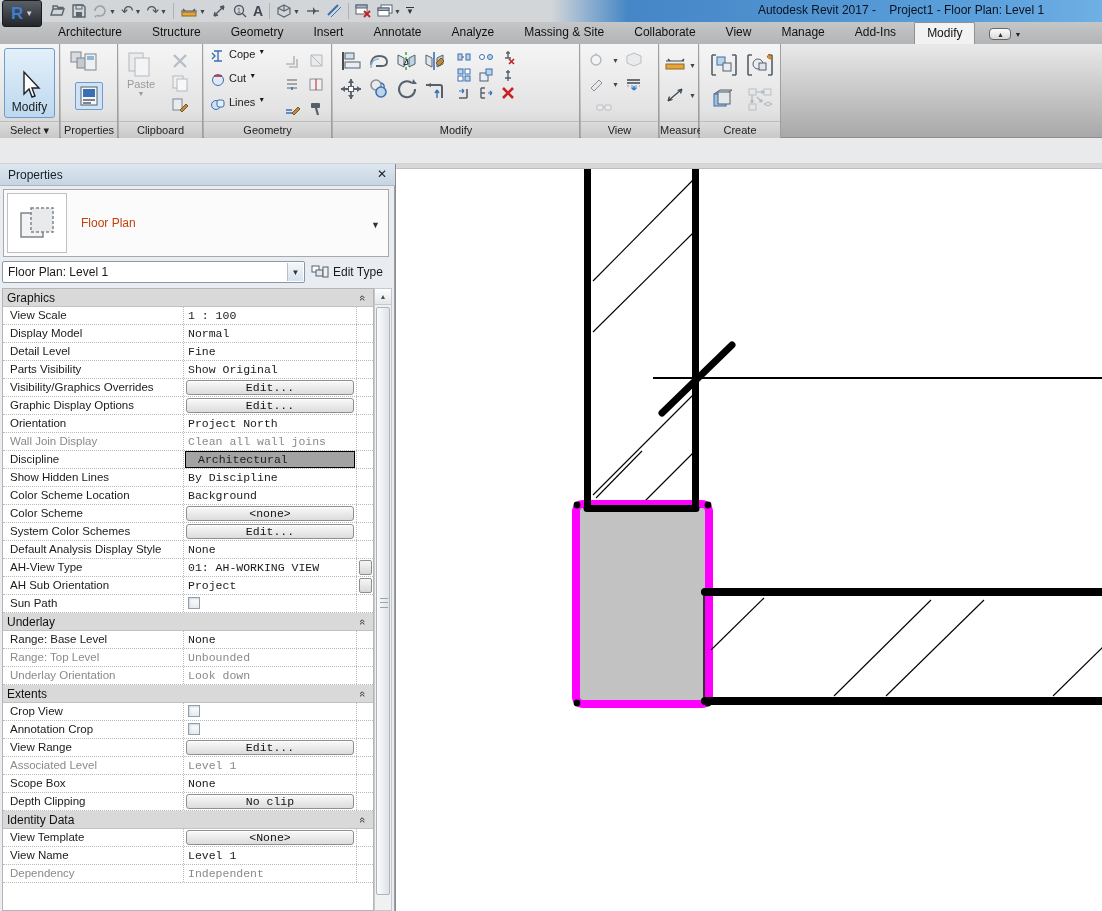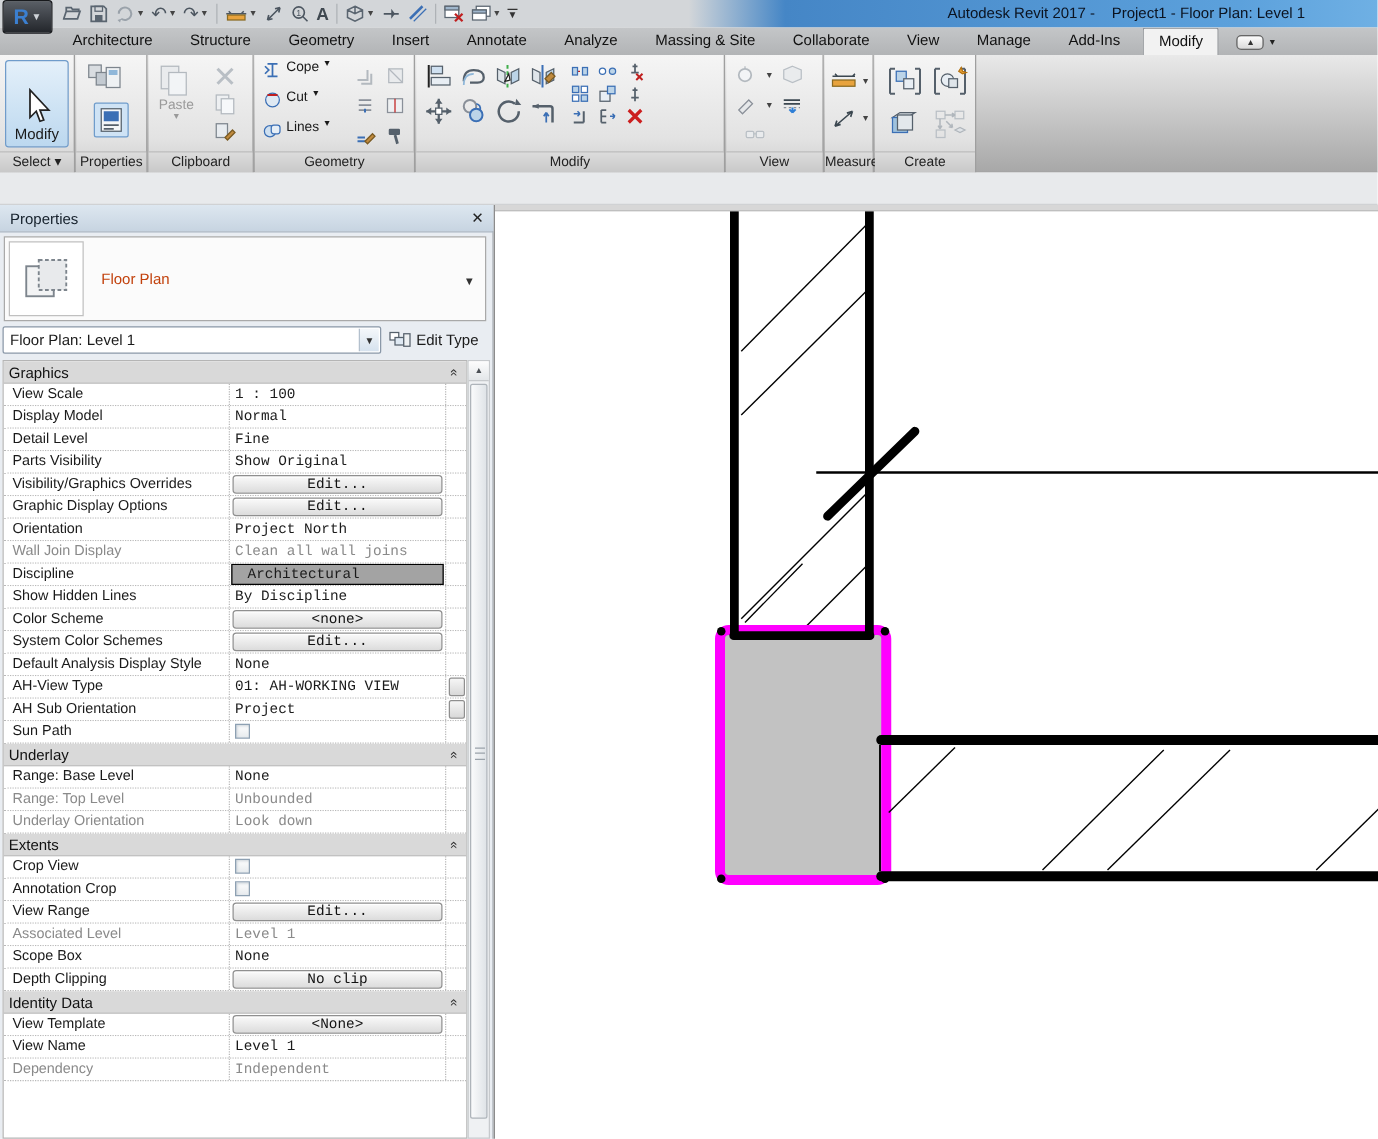--- a/index.html
+++ b/index.html
@@ -676,20 +676,25 @@
           <div class="pfocus">Architectural</div>
         </div>
         <div class="pside"></div>
       </div>
       <div class="prow">
         <div class="plabel">Show Hidden Lines</div>
         <div class="pvalue">By Discipline</div>
         <div class="pside"></div>
       </div>
       <div class="prow">
+        <div class="plabel">Color Scheme Location</div>
+        <div class="pvalue">Background</div>
+        <div class="pside"></div>
+      </div>
+      <div class="prow">
         <div class="plabel">Color Scheme</div>
         <div class="pvalue">
           <div class="pbtn">&lt;none&gt;</div>
         </div>
         <div class="pside"></div>
       </div>
       <div class="prow">
         <div class="plabel">System Color Schemes</div>
         <div class="pvalue">
           <div class="pbtn">Edit...</div>

